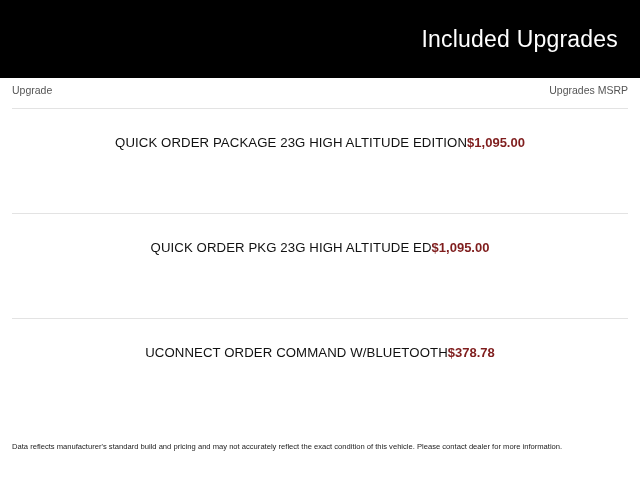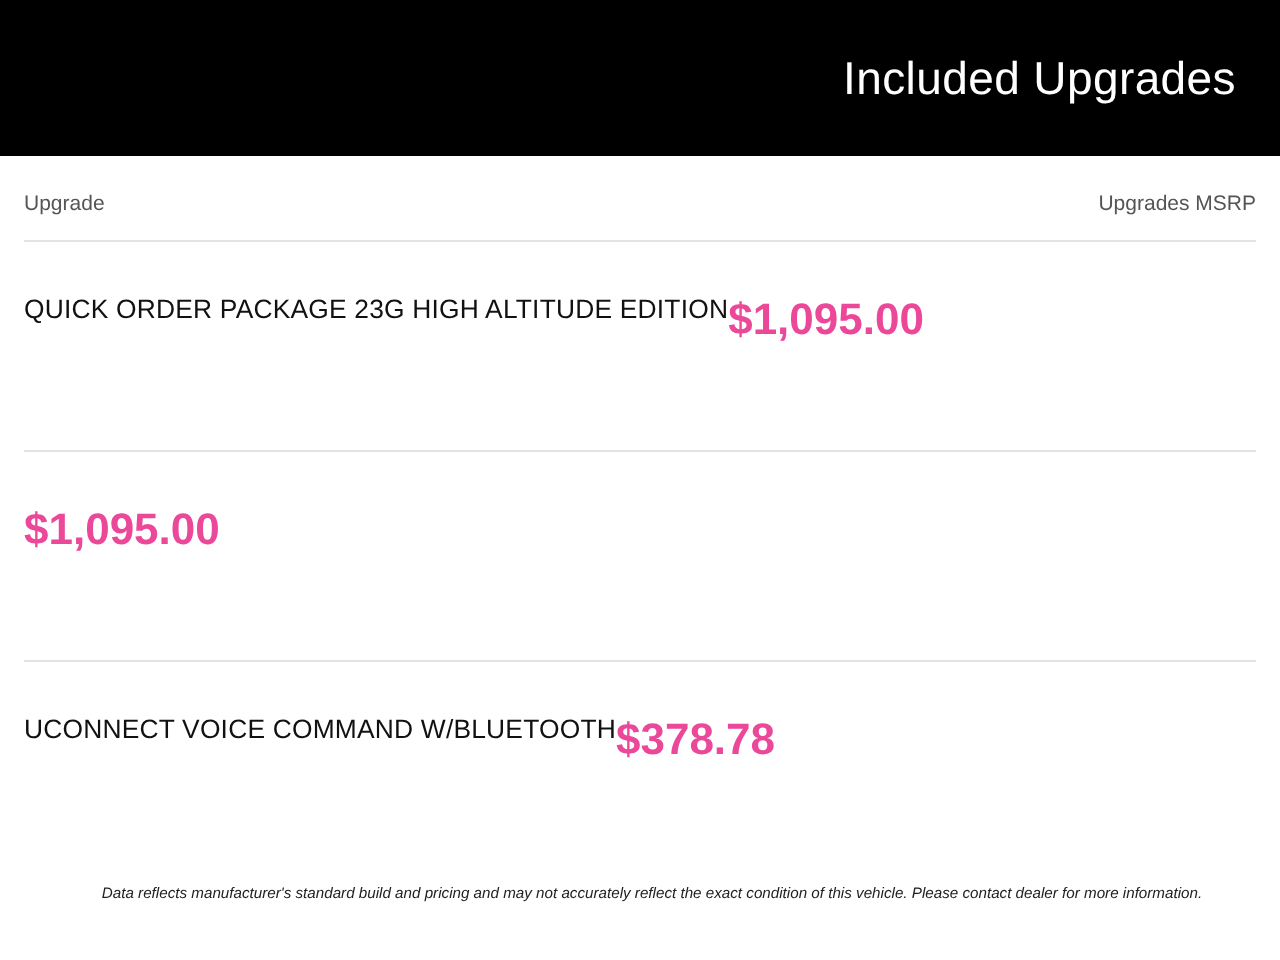--- a/index.html
+++ b/index.html
@@ -39,67 +39,65 @@
     background: #ffffff;
     height: 402px;
     box-sizing: border-box;
     padding: 0 12px;
     position: relative;
   }
   .col-head {
     display: flex;
     justify-content: space-between;
     align-items: center;
-    padding-top: 18px;
+    padding-top: 6px;
     padding-bottom: 4px;
   }
   .col-head span {
     color: #555555;
     font-size: 10.5px;
     font-weight: 400;
   }
   .rows {
     margin-top: 8px;
   }
   .row {
     height: 105px;
     display: flex;
     align-items: flex-start;
-    justify-content: flex-start;
+    justify-content: center;
     border-top: 1px solid #e3e3e3;
     padding-top: 26px;
     box-sizing: border-box;
   }
   .row:first-child {
     border-top: 1px solid #e3e3e3;
   }
   .row-name {
     color: #111111;
     font-size: 13.2px;
     font-weight: 400;
     letter-spacing: 0.1px;
     line-height: 1.2;
     max-width: 430px;
   }
   .row-price {
-    color: #ec4899;
-    font-size: 22px;
+    color: #7f1d1d;
+    font-size: 13px;
     font-weight: bold;
     white-space: nowrap;
   }
   .disclaimer {
     position: absolute;
     left: 12px;
     right: 0;
     bottom: 28px;
     color: #222222;
     font-size: 7.6px;
-    font-style: italic;
     line-height: 1.3;
-    text-align: center;
   }
   .footer-bar {
     height: 0;
   }
 </style>
 </head>
 <body>
 
 <div class="page">
 
@@ -115,25 +113,26 @@
     </div>
 
     <div class="rows">
 
       <div class="row">
         <div class="row-name">QUICK ORDER PACKAGE 23G HIGH ALTITUDE EDITION</div>
         <div class="row-price">$1,095.00</div>
       </div>
 
       <div class="row">
+        <div class="row-name">QUICK ORDER PKG 23G HIGH ALTITUDE ED</div>
         <div class="row-price">$1,095.00</div>
       </div>
 
       <div class="row">
-        <div class="row-name">UCONNECT VOICE COMMAND W/BLUETOOTH</div>
+        <div class="row-name">UCONNECT ORDER COMMAND W/BLUETOOTH</div>
         <div class="row-price">$378.78</div>
       </div>
 
     </div>
 
     <div class="disclaimer">Data reflects manufacturer's standard build and pricing and may not accurately reflect the exact condition of this vehicle. Please contact dealer for more information.</div>
 
   </div>
 
   <div class="footer-bar"></div>

